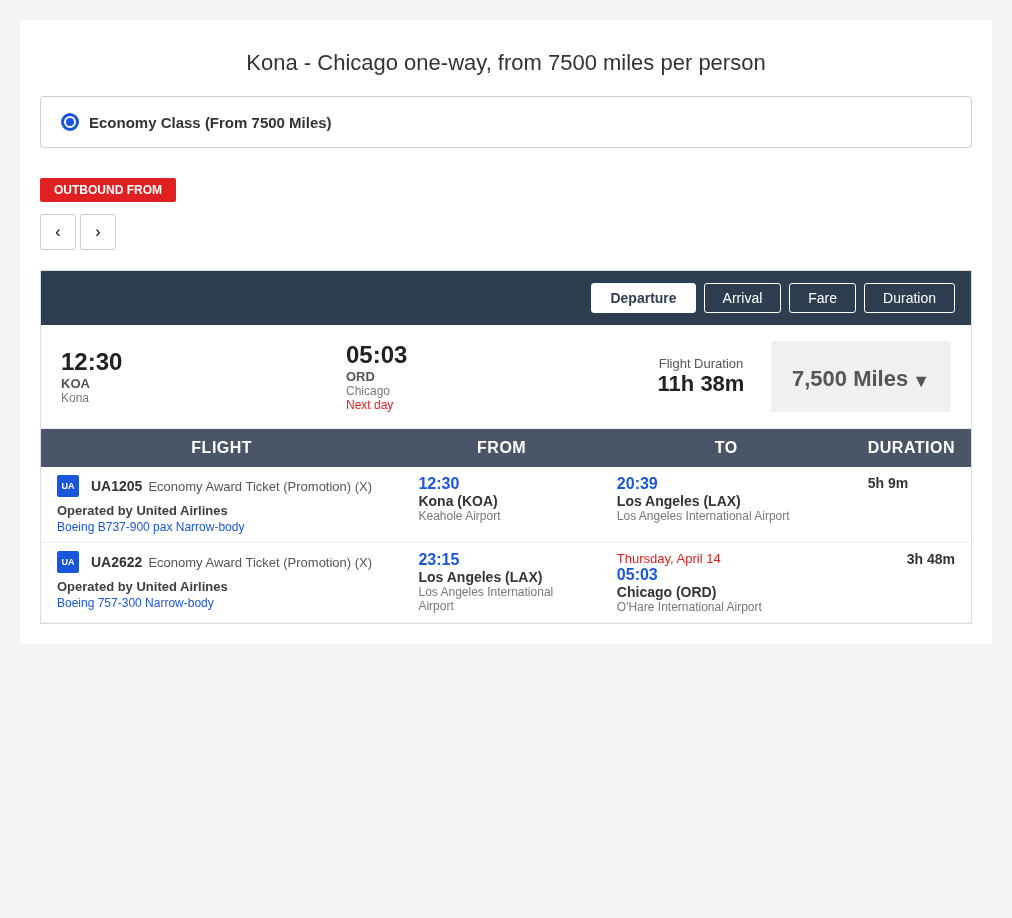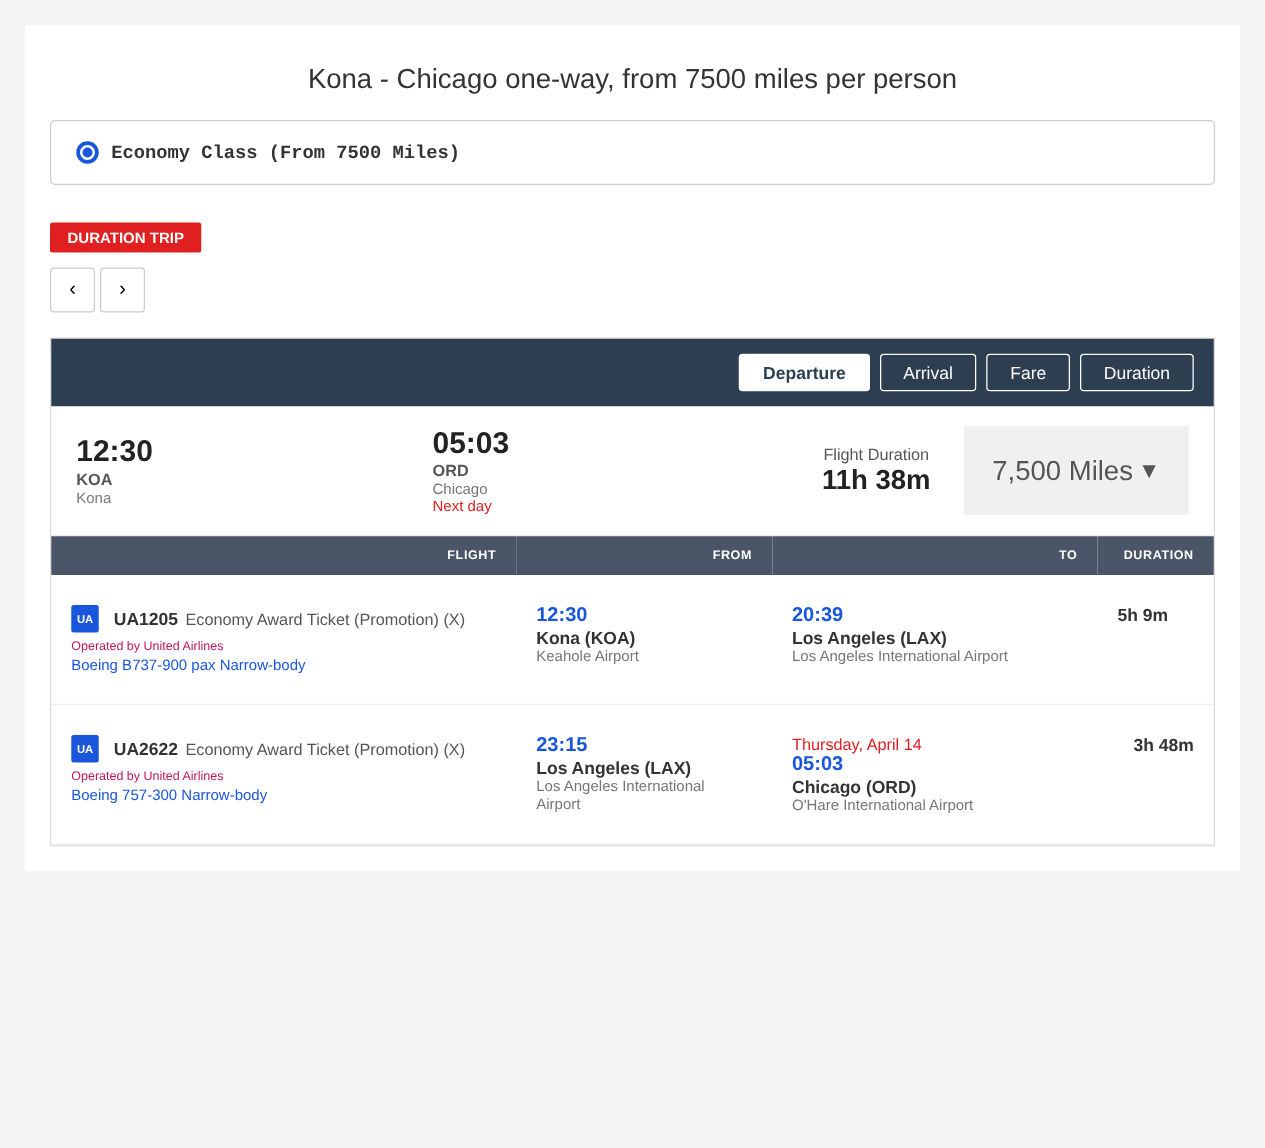--- a/index.html
+++ b/index.html
@@ -45,21 +45,20 @@
     .radio-inner {
       width: 8px;
       height: 8px;
       border-radius: 50%;
       background: #1a56db;
     }
     .class-label {
       font-size: 15px;
       font-weight: 600;
       color: #333;
-      font-family: Liberation Mono, monospace;
     }
     .outbound-badge {
       background: #e02020;
       color: #fff;
       font-size: 12px;
       font-weight: 700;
       padding: 5px 14px;
       display: inline-block;
       margin: 10px 10px 8px;
       border-radius: 2px;
@@ -186,63 +185,62 @@
     }
     .flight-duration-value {
       font-size: 22px;
       font-weight: 700;
       color: #222;
     }
     .miles-section {
       background: #f0f0f0;
       min-width: 180px;
       display: flex;
-      align-items: center;
+      align-items: flex-end;
       justify-content: center;
       padding: 20px 16px;
       font-size: 22px;
-      font-weight: 400;
+      font-weight: 700;
       color: #555;
       gap: 4px;
       cursor: pointer;
       align-self: stretch;
     }
     .chevron-down {
       font-size: 18px;
       color: #555;
     }
     .details-table {
       width: 100%;
       border-collapse: collapse;
     }
     .details-table .col-header {
       background: #4a5568;
       color: #fff;
-      font-size: 10px;
+      font-size: 16px;
       font-weight: 700;
       padding: 10px 16px;
       text-transform: uppercase;
       letter-spacing: 0.5px;
-      text-align: right;
     }
     .details-table td {
-      padding: 24px 16px;
+      padding: 8px 16px;
       vertical-align: top;
       border-bottom: 1px solid #eee;
       font-size: 14px;
       color: #333;
     }
     .flight-num {
       font-weight: 700;
       color: #333;
     }
     .operated-by {
-      font-weight: 400;
-      color: #be185d;
-      font-size: 10px;
+      font-weight: 700;
+      color: #404040;
+      font-size: 13px;
     }
     .aircraft-link {
       color: #1a56db;
       font-size: 12px;
       text-decoration: none;
     }
     .time-blue {
       color: #1a56db;
       font-weight: 700;
       font-size: 16px;
@@ -326,21 +324,21 @@
 
   
   <div class="class-selector">
     <div class="radio-circle">
       <div class="radio-inner"></div>
     </div>
     <span class="class-label">Economy Class (From 7500 Miles)</span>
   </div>
 
   
-  <div class="outbound-badge">DURATION TRIP</div>
+  <div class="outbound-badge">OUTBOUND FROM</div>
 
   
   <div class="trip-header">
     <div class="nav-buttons">
       <button class="nav-btn">‹</button>
       <button class="nav-btn">›</button>
     </div>
   </div>
 
   

